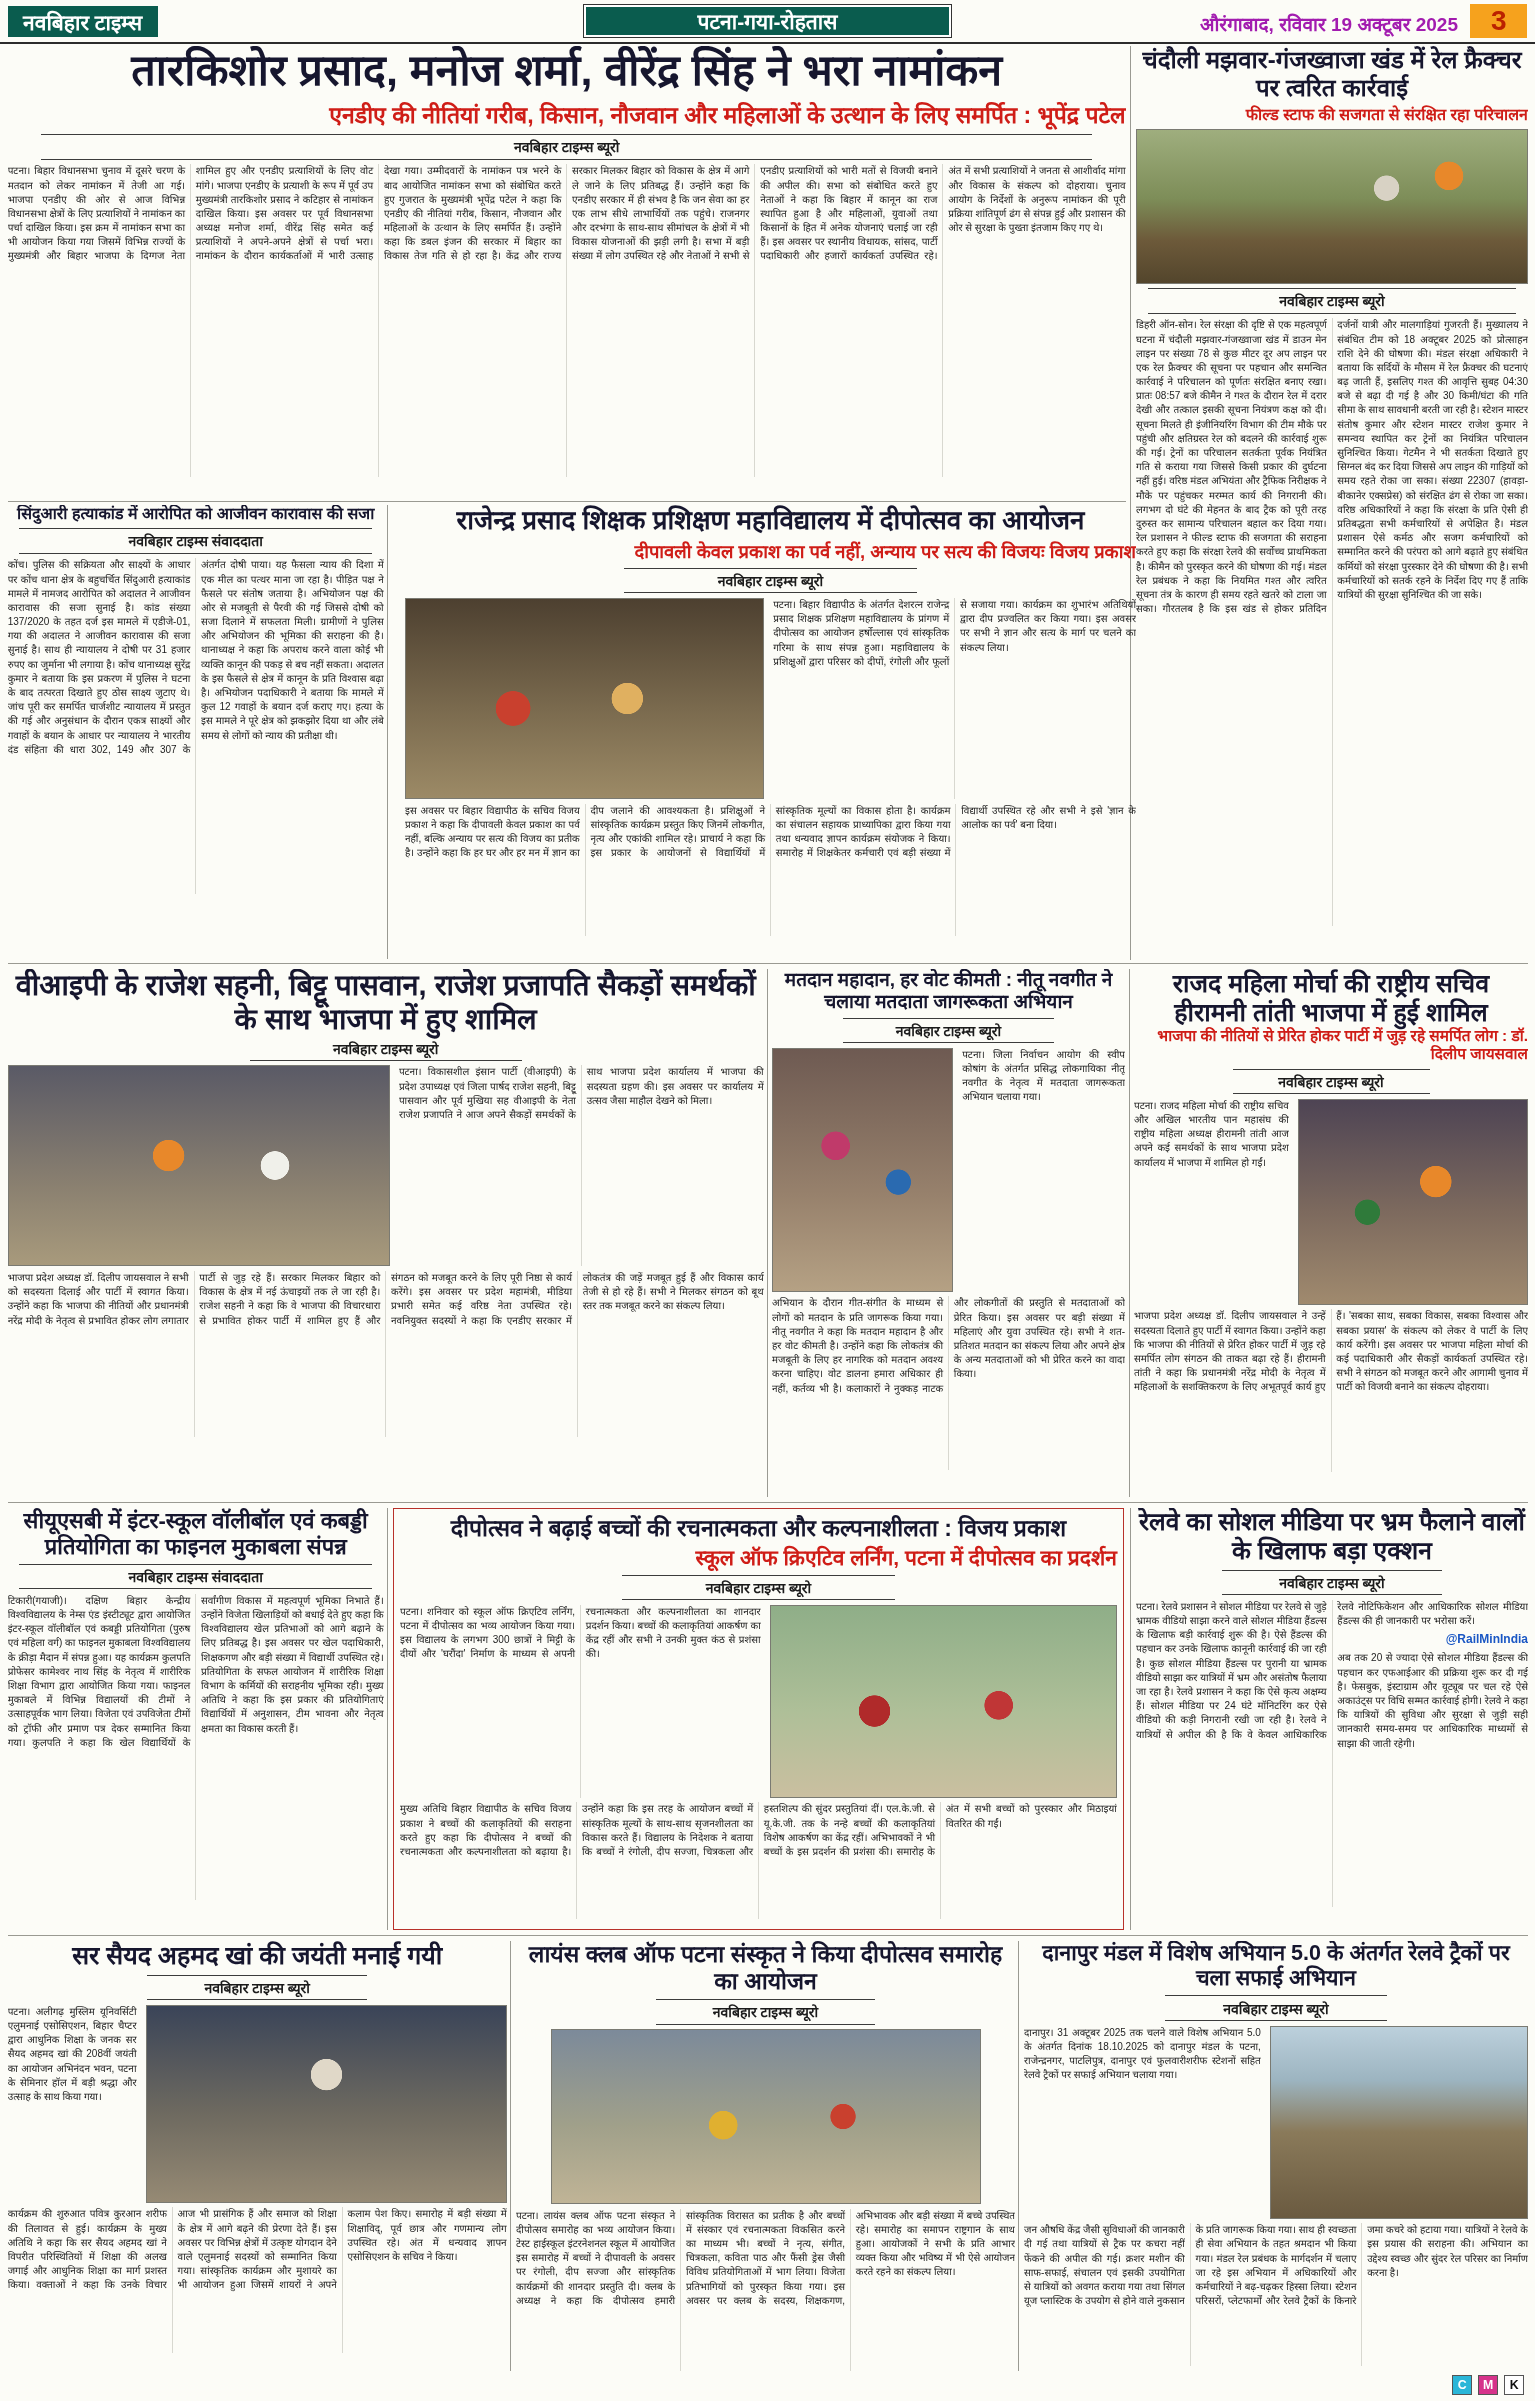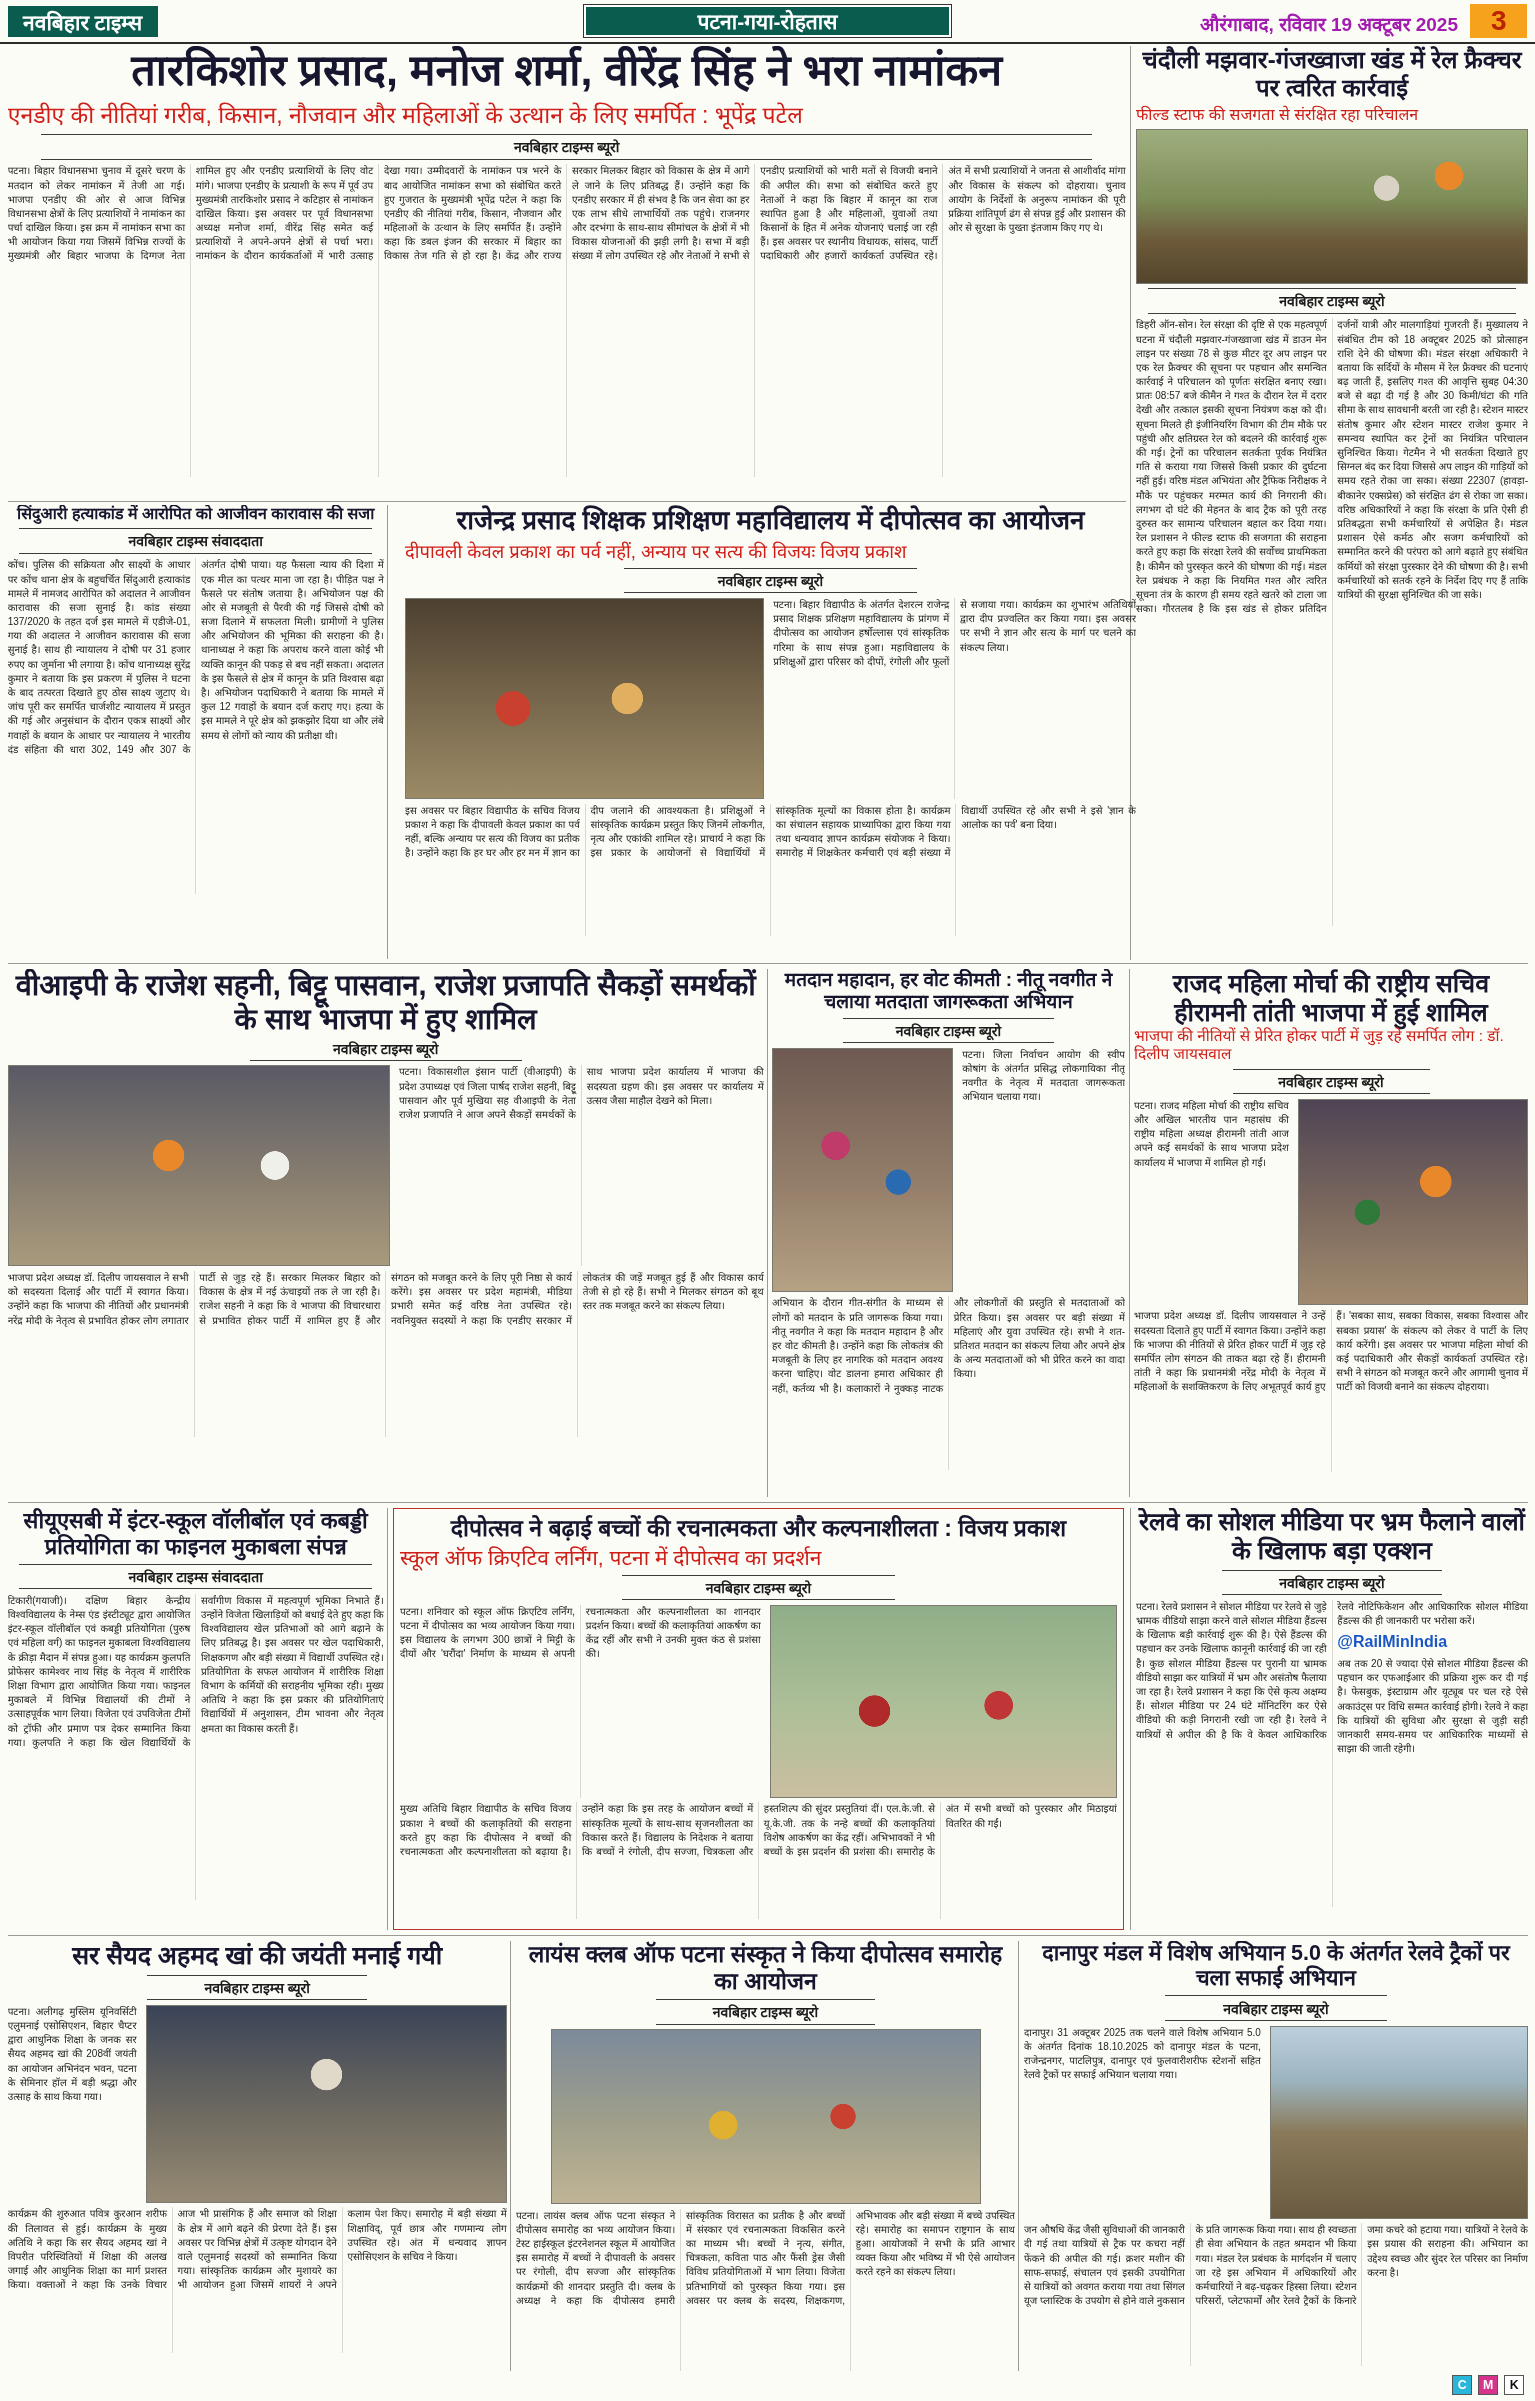--- a/index.html
+++ b/index.html
@@ -1,21 +1,21 @@
 <!DOCTYPE html>
 <html style="font-size:12.3px"><head>
 <meta charset="utf-8">
 <style>
   *{margin:0;padding:0;box-sizing:border-box}
   html,body{background:#d8d8d2}
   .page{position:relative;width:1535px;height:2401px;margin:0 auto;background:#fcfcf7;
         font-family:"Liberation Sans","DejaVu Sans",sans-serif;color:#141414;overflow:hidden}
   .art{position:absolute;overflow:hidden}
   .headline{font-weight:bold;color:#16162e;text-align:center;line-height:1.16}
-  .subhead{color:#cf1d17;font-weight:normal;text-align:left;line-height:1.2}
+  .subhead{color:#cf1d17;font-weight:bold;text-align:right;line-height:1.2}
   .byline{font-weight:bold;text-align:center;font-size:14px;color:#1b1b1b;
           border-top:1.5px solid #3c3c3c;border-bottom:1.5px solid #3c3c3c;
           padding:2.3px 0;margin:4.6px auto;width:94%}
   .body-text{text-align:justify;font-size:10px;line-height:1.42;color:#1c1c1c;overflow:hidden}
   .cols-2{column-count:2;column-gap:10.7px;column-rule:0.8px solid #d8d8d0}
   .cols-3{column-count:3;column-gap:10.7px;column-rule:0.8px solid #d8d8d0}
   .cols-4{column-count:4;column-gap:10.7px;column-rule:0.8px solid #d8d8d0}
   .cols-6{column-count:6;column-gap:10.7px;column-rule:0.8px solid #d8d8d0}
   .row{display:flex;gap:9.2px;margin:4.6px 0}
   .photo{border:0.8px solid #7a7a72;flex:none}
@@ -47,21 +47,21 @@
       radial-gradient(circle at 50% 35%,#e0d8c8 0 15.4px,transparent 16px),
       linear-gradient(180deg,#3a4458 0%,#6e6a60 55%,#968a74 100%)}
   .ph-lions{background:
       radial-gradient(circle at 40% 55%,#e0b030 0 14px,transparent 14.6px),
       radial-gradient(circle at 68% 50%,#c9402e 0 12.3px,transparent 13px),
       linear-gradient(180deg,#7c8a9a 0%,#a0a08a 55%,#c0b496 100%)}
   .ph-track{background:
       linear-gradient(180deg,#bcd0dc 0%,#9cb4c0 28%,#8a7a5a 55%,#6a5a40 100%)}
   .divider{position:absolute;background:#9a9a92}
   .rule-red{border-top:1.2px solid #3c3c3c;border-bottom:1.2px solid #3c3c3c;padding:2.3px 0;margin:3.1px 0}
-  .handle{color:#1a57c4;font-weight:bold;text-align:left;font-size:16px;margin:3.1px 0}
+  .handle{color:#1a57c4;font-weight:bold;text-align:right;font-size:12px;margin:3.1px 0}
   .marks{position:absolute;right:10.7px;bottom:6.1px;display:flex;gap:6.1px;align-items:flex-end}
   .mark{width:20px;height:20px;display:flex;align-items:center;justify-content:center;
         font-weight:bold;font-size:12.3px;border:0.8px solid #555}
   .mark-c{background:#2ab6d8;color:#fff}
   .mark-m{background:#d row}
   .mark-m{background:#d6338a;color:#fff}
   .mark-k{background:#fff;color:#111}
   .masthead{position:absolute;left:7.7px;top:6.1px;height:31px;background:#0a5c4e;color:#fff;
             font-weight:bold;font-size:21px;display:flex;align-items:center;padding:0 15.4px}
   .edition-wrap{position:absolute;left:583px;top:3.8px;width:369px;height:34px;border:0.8px solid #333;

